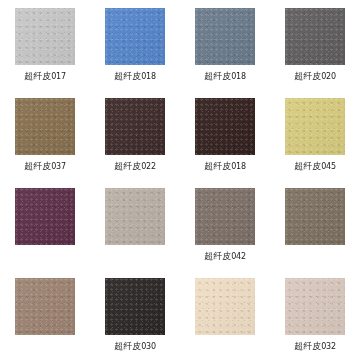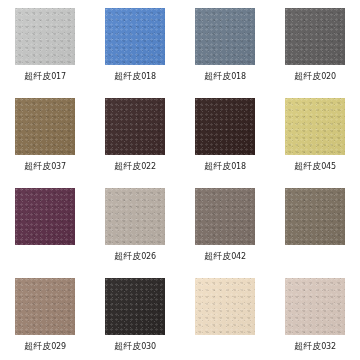--- a/index.html
+++ b/index.html
@@ -97,32 +97,30 @@
     </div>
     <div class="swatch-cell">
       <div class="swatch-chip" style="background-color: rgb(216, 204, 126); background-image: radial-gradient(2.2px 1.8px at 30% 30%, rgba(255, 255, 255, 0.13) 0px, rgba(255, 255, 255, 0.13) 55%, rgba(0, 0, 0, 0) 58%), radial-gradient(2.6px 2px at 70% 68%, rgba(0, 0, 0, 0.09) 0px, rgba(0, 0, 0, 0.09) 55%, rgba(0, 0, 0, 0) 58%), linear-gradient(135deg, rgba(255, 255, 255, 0.05), rgba(0, 0, 0, 0.05));"></div>
       <div class="swatch-label"><span>超纤皮</span><span class="code">045</span></div>
     </div>
     <div class="swatch-cell">
       <div class="swatch-chip" style="background-color: rgb(92, 47, 72); background-image: radial-gradient(2.2px 1.8px at 30% 30%, rgba(255, 255, 255, 0.13) 0px, rgba(255, 255, 255, 0.13) 55%, rgba(0, 0, 0, 0) 58%), radial-gradient(2.6px 2px at 70% 68%, rgba(0, 0, 0, 0.09) 0px, rgba(0, 0, 0, 0.09) 55%, rgba(0, 0, 0, 0) 58%), linear-gradient(135deg, rgba(255, 255, 255, 0.05), rgba(0, 0, 0, 0.05));"></div>
     </div>
     <div class="swatch-cell">
       <div class="swatch-chip" style="background-color: rgb(186, 176, 166); background-image: radial-gradient(2.2px 1.8px at 30% 30%, rgba(255, 255, 255, 0.13) 0px, rgba(255, 255, 255, 0.13) 55%, rgba(0, 0, 0, 0) 58%), radial-gradient(2.6px 2px at 70% 68%, rgba(0, 0, 0, 0.09) 0px, rgba(0, 0, 0, 0.09) 55%, rgba(0, 0, 0, 0) 58%), linear-gradient(135deg, rgba(255, 255, 255, 0.05), rgba(0, 0, 0, 0.05));"></div>
-      <div class="swatch-label"><span>超纤皮</span><span class="code">026</span></div>
     </div>
     <div class="swatch-cell">
       <div class="swatch-chip" style="background-color: rgb(125, 112, 104); background-image: radial-gradient(2.2px 1.8px at 30% 30%, rgba(255, 255, 255, 0.13) 0px, rgba(255, 255, 255, 0.13) 55%, rgba(0, 0, 0, 0) 58%), radial-gradient(2.6px 2px at 70% 68%, rgba(0, 0, 0, 0.09) 0px, rgba(0, 0, 0, 0.09) 55%, rgba(0, 0, 0, 0) 58%), linear-gradient(135deg, rgba(255, 255, 255, 0.05), rgba(0, 0, 0, 0.05));"></div>
       <div class="swatch-label"><span>超纤皮</span><span class="code">042</span></div>
     </div>
     <div class="swatch-cell">
       <div class="swatch-chip" style="background-color: rgb(125, 113, 97); background-image: radial-gradient(2.2px 1.8px at 30% 30%, rgba(255, 255, 255, 0.13) 0px, rgba(255, 255, 255, 0.13) 55%, rgba(0, 0, 0, 0) 58%), radial-gradient(2.6px 2px at 70% 68%, rgba(0, 0, 0, 0.09) 0px, rgba(0, 0, 0, 0.09) 55%, rgba(0, 0, 0, 0) 58%), linear-gradient(135deg, rgba(255, 255, 255, 0.05), rgba(0, 0, 0, 0.05));"></div>
     </div>
     <div class="swatch-cell">
       <div class="swatch-chip" style="background-color: rgb(157, 131, 114); background-image: radial-gradient(2.2px 1.8px at 30% 30%, rgba(255, 255, 255, 0.13) 0px, rgba(255, 255, 255, 0.13) 55%, rgba(0, 0, 0, 0) 58%), radial-gradient(2.6px 2px at 70% 68%, rgba(0, 0, 0, 0.09) 0px, rgba(0, 0, 0, 0.09) 55%, rgba(0, 0, 0, 0) 58%), linear-gradient(135deg, rgba(255, 255, 255, 0.05), rgba(0, 0, 0, 0.05));"></div>
-      <div class="swatch-label"><span>超纤皮</span><span class="code">029</span></div>
     </div>
     <div class="swatch-cell">
       <div class="swatch-chip" style="background-color: rgb(43, 39, 38); background-image: radial-gradient(2.2px 1.8px at 30% 30%, rgba(255, 255, 255, 0.13) 0px, rgba(255, 255, 255, 0.13) 55%, rgba(0, 0, 0, 0) 58%), radial-gradient(2.6px 2px at 70% 68%, rgba(0, 0, 0, 0.09) 0px, rgba(0, 0, 0, 0.09) 55%, rgba(0, 0, 0, 0) 58%), linear-gradient(135deg, rgba(255, 255, 255, 0.05), rgba(0, 0, 0, 0.05));"></div>
       <div class="swatch-label"><span>超纤皮</span><span class="code">030</span></div>
     </div>
     <div class="swatch-cell">
       <div class="swatch-chip" style="background-color: rgb(240, 222, 196); background-image: radial-gradient(2.2px 1.8px at 30% 30%, rgba(255, 255, 255, 0.13) 0px, rgba(255, 255, 255, 0.13) 55%, rgba(0, 0, 0, 0) 58%), radial-gradient(2.6px 2px at 70% 68%, rgba(0, 0, 0, 0.09) 0px, rgba(0, 0, 0, 0.09) 55%, rgba(0, 0, 0, 0) 58%), linear-gradient(135deg, rgba(255, 255, 255, 0.05), rgba(0, 0, 0, 0.05));"></div>
     </div>
     <div class="swatch-cell">
       <div class="swatch-chip" style="background-color: rgb(217, 200, 189); background-image: radial-gradient(2.2px 1.8px at 30% 30%, rgba(255, 255, 255, 0.13) 0px, rgba(255, 255, 255, 0.13) 55%, rgba(0, 0, 0, 0) 58%), radial-gradient(2.6px 2px at 70% 68%, rgba(0, 0, 0, 0.09) 0px, rgba(0, 0, 0, 0.09) 55%, rgba(0, 0, 0, 0) 58%), linear-gradient(135deg, rgba(255, 255, 255, 0.05), rgba(0, 0, 0, 0.05));"></div>

